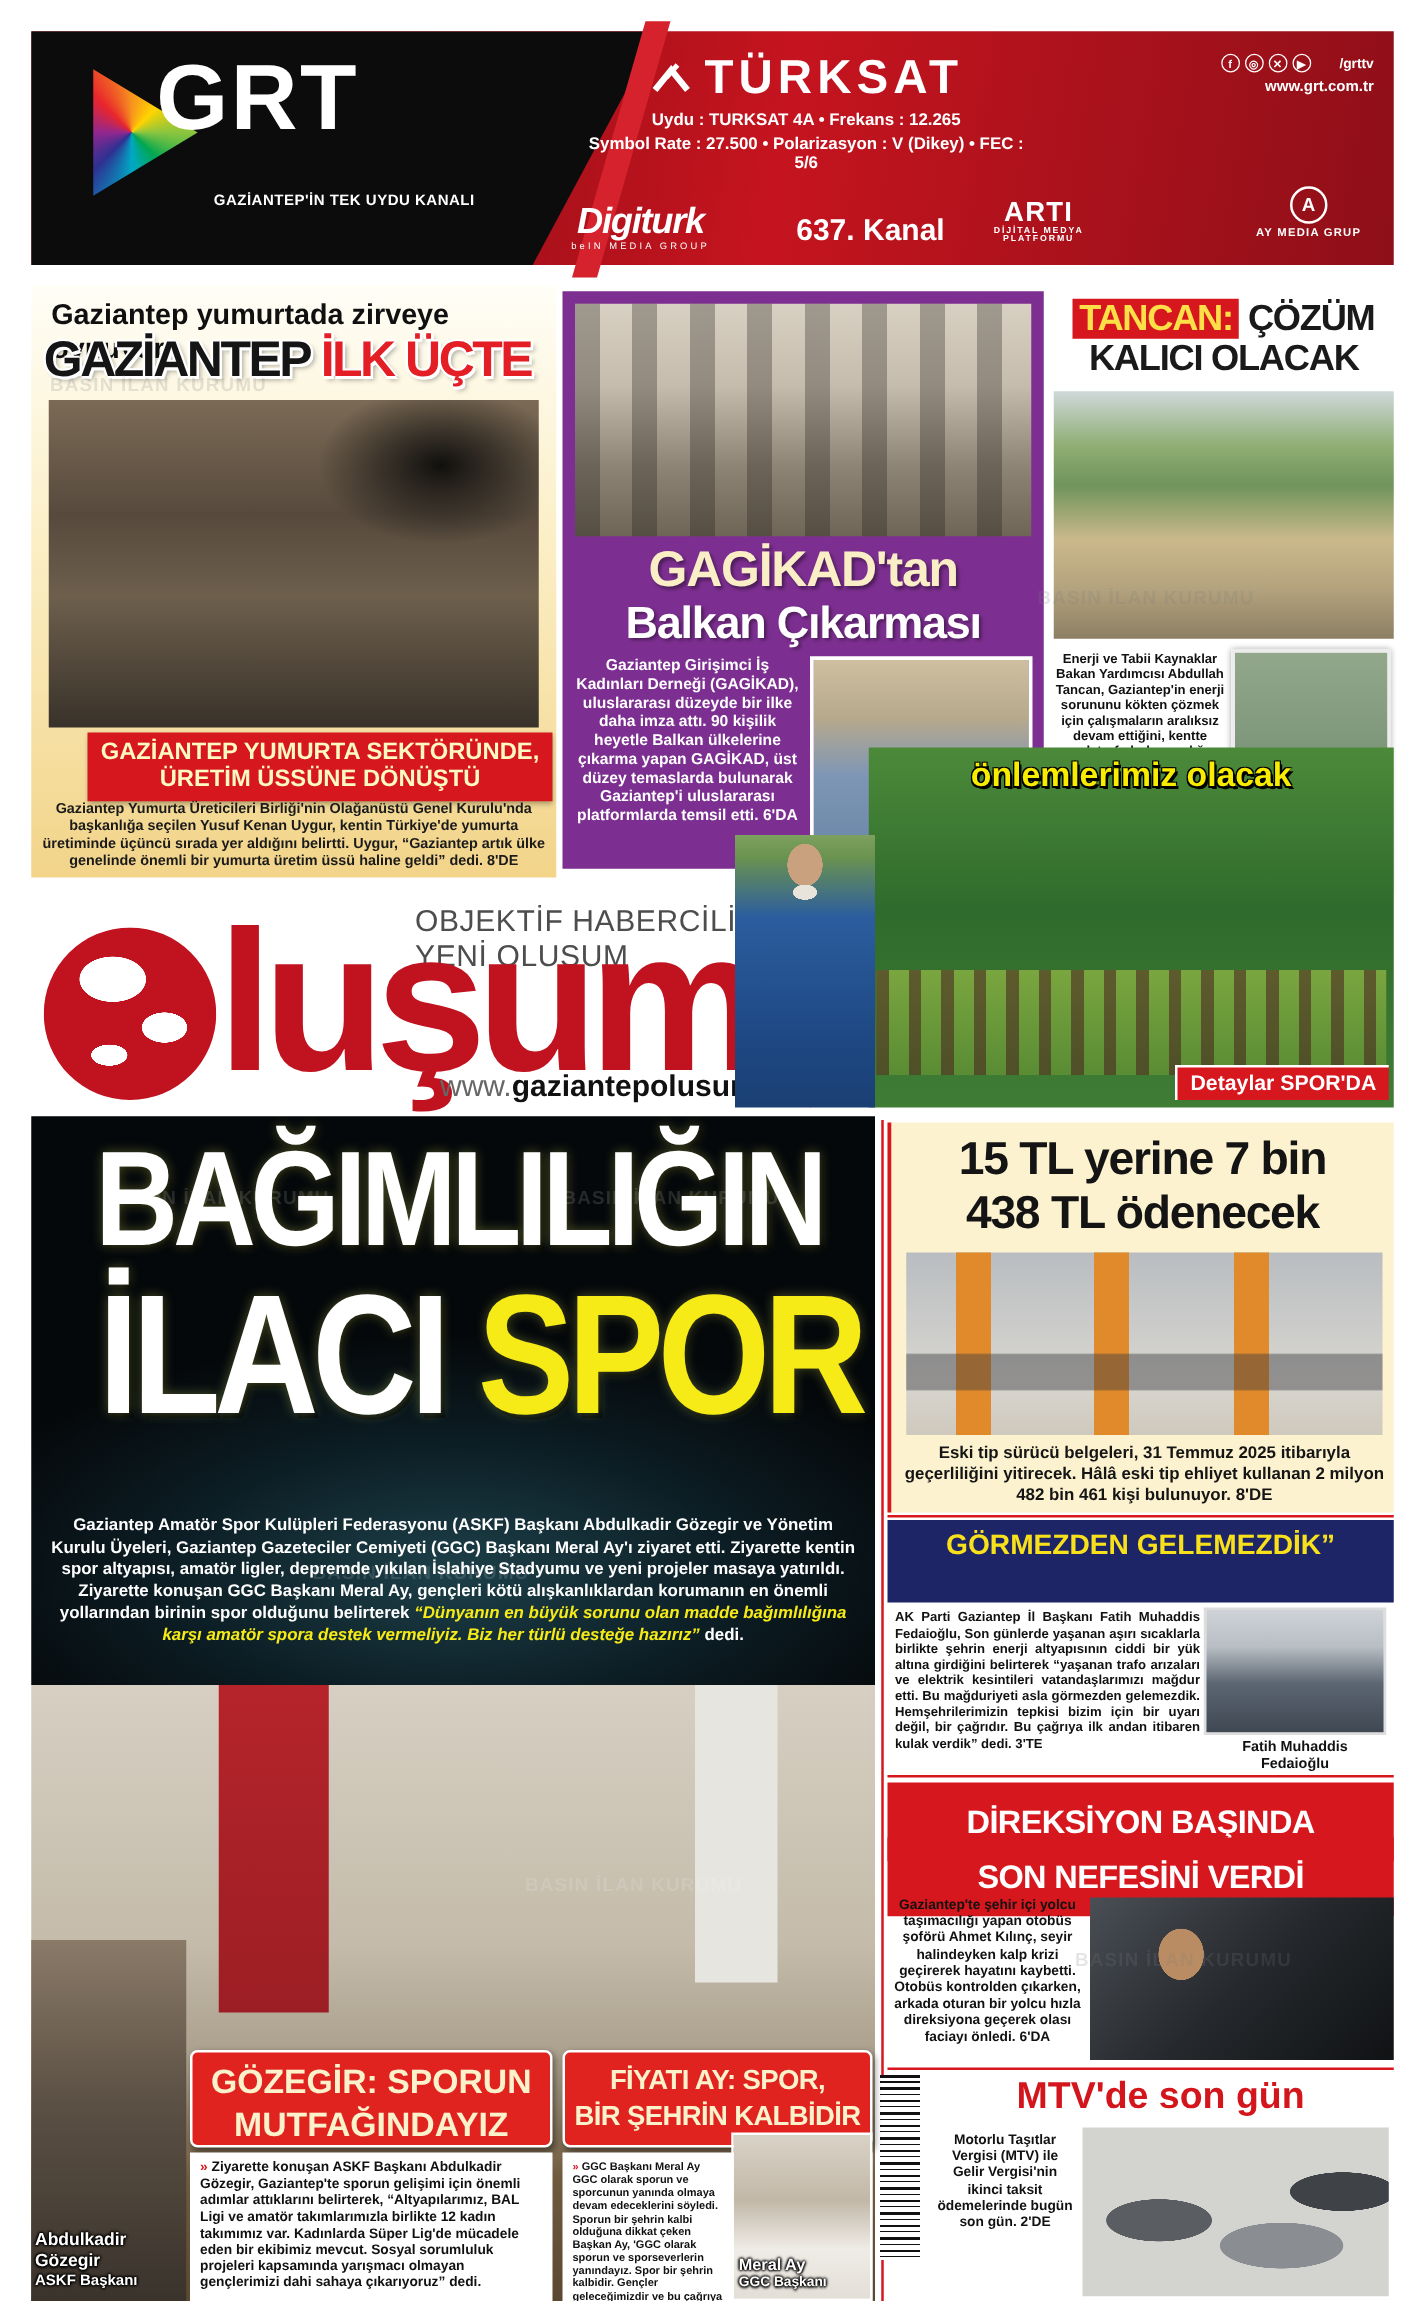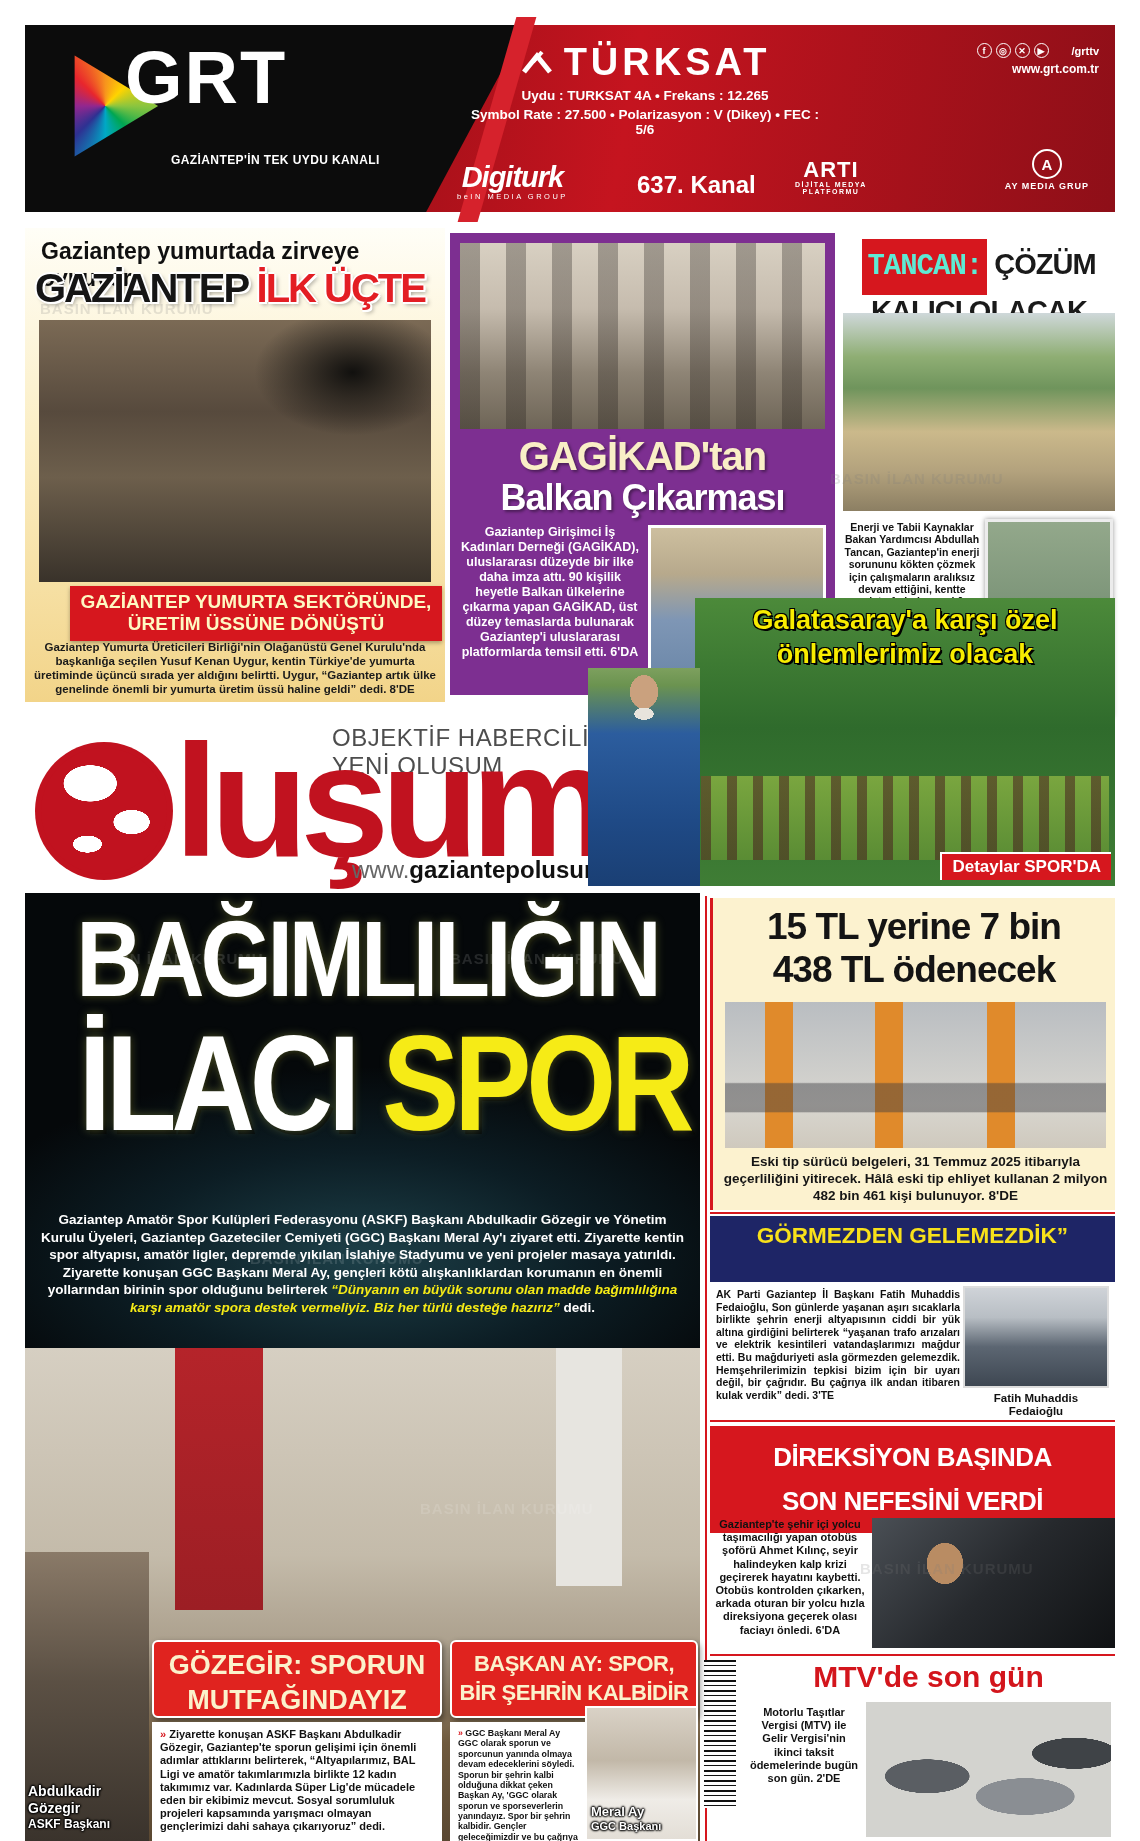--- a/index.html
+++ b/index.html
@@ -74,21 +74,21 @@
           text-shadow:2px 2px 3px rgba(0,0,0,.4);}
   .gag-body{left:10px;top:292px;width:180px;font-size:12.5px;font-weight:700;color:#fff;text-align:center;line-height:1.2;}
   .gag-photo2{left:198px;top:292px;width:178px;height:160px;border:3px solid #fff;
               background:linear-gradient(180deg,#cdbf9f 0%,#b7a98c 30%,#7e96b5 60%,#6b87a8 100%);}
 
   
   .col-tan{left:843px;top:233px;width:272px;height:467px;background:#fff;}
   .tan-head{left:0;top:6px;width:100%;text-align:center;font-weight:900;font-size:29px;letter-spacing:-1px;
             color:#1a1a1a;line-height:1.12;}
   .tan-head span{position:static;}
-  .tan-tag{background:#d6171e;color:#5eead4;padding:12px 5px;display:inline-block;font-family:Liberation Mono, monospace;}
+  .tan-tag{background:#d6171e;color:#fde047;padding:0 5px;display:inline-block;}
   .tan-photo{left:0;top:80px;width:272px;height:198px;
              background:linear-gradient(180deg,#cfd8da 0%,#8fae74 22%,#6f945c 38%,#cbb98b 60%,#b3a27d 80%,#8c7f63 100%);}
   .tan-body{left:0;top:288px;width:138px;font-size:10.5px;font-weight:600;text-align:center;line-height:1.18;color:#111;}
   .tan-body b{position:static;}
   .tan-portrait{right:2px;top:286px;width:128px;height:198px;border:3px solid #ececec;
                 box-shadow:0 0 5px rgba(0,0,0,.4);
                 background:linear-gradient(180deg,#93a88b 0%,#7e967a 40%,#55514f 75%,#3c3a39 100%);}
   .tan-cap{left:0;bottom:6px;width:100%;text-align:center;color:#fff;font-weight:800;font-size:13px;
            text-shadow:0 1px 2px #000,1px 0 2px #000,-1px 0 2px #000,0 -1px 2px #000;}
 
@@ -308,21 +308,20 @@
   <div class="logo-globe"></div>
   <div class="logo-rest">luşum</div>
   <div class="webline">
     <span style="position:static">www.</span><b>gaziantepolusum</b><span style="position:static">.com</span>
   </div>
   <div class="swoosh"></div>
   <div class="dateline">31 TEMMUZ 2025 PERŞEMBE SAYI:7098  FİYATI: 5 TL.</div>
 
   <div class="gala">
     <div class="gala-head">
-      <span>Galatasaray'a karşı özel</span>
       <span>önlemlerimiz olacak</span>
     </div>
     <div class="gala-team"></div>
     <div class="gala-tag">Detaylar SPOR'DA</div>
   </div>
   <div class="coach"></div>
 
   <div class="mainbox">
     <div class="mh1"><span class="in">BAĞIMLILIĞIN</span></div>
     <div class="mh2">
@@ -395,21 +394,21 @@
 
   <div class="redbox goz-head">
     <span>GÖZEGİR: SPORUN</span>
     <span>MUTFAĞINDAYIZ</span>
   </div>
   <div class="whitebox goz-body">
     <span class="mark">» </span><span style="position:static">Ziyarette konuşan ASKF Başkanı Abdulkadir Gözegir, Gaziantep'te sporun gelişimi için önemli adımlar attıklarını belirterek, “Altyapılarımız, BAL Ligi ve amatör takımlarımızla birlikte 12 kadın takımımız var. Kadınlarda Süper Lig'de mücadele eden bir ekibimiz mevcut. Sosyal sorumluluk projeleri kapsamında yarışmacı olmayan gençlerimizi dahi sahaya çıkarıyoruz” dedi.</span>
   </div>
 
   <div class="redbox ay-head">
-    <span>BAŞKAN AY: SPOR,</span>
+    <span>FİYATI AY: SPOR,</span>
     <span>BİR ŞEHRİN KALBİDİR</span>
   </div>
   <div class="whitebox ay-body">
     <span class="mark">» </span><span style="position:static">GGC Başkanı Meral Ay GGC olarak sporun ve sporcunun yanında olmaya devam edeceklerini söyledi. Sporun bir şehrin kalbi olduğuna dikkat çeken Başkan Ay, 'GGC olarak sporun ve sporseverlerin yanındayız. Spor bir şehrin kalbidir. Gençler geleceğimizdir ve bu çağrıya ilk STK ziyaretimize geldi. Gençler sporla ne kadar içiçeyse o kadar sağlıklı ve ahlaklı olacaktır' dedi. </span>
   </div>
 
   <div class="meral-photo">
     <div class="meral-cap">
       <span class="n">Meral Ay</span>
       <span class="t">GGC Başkanı</span>

